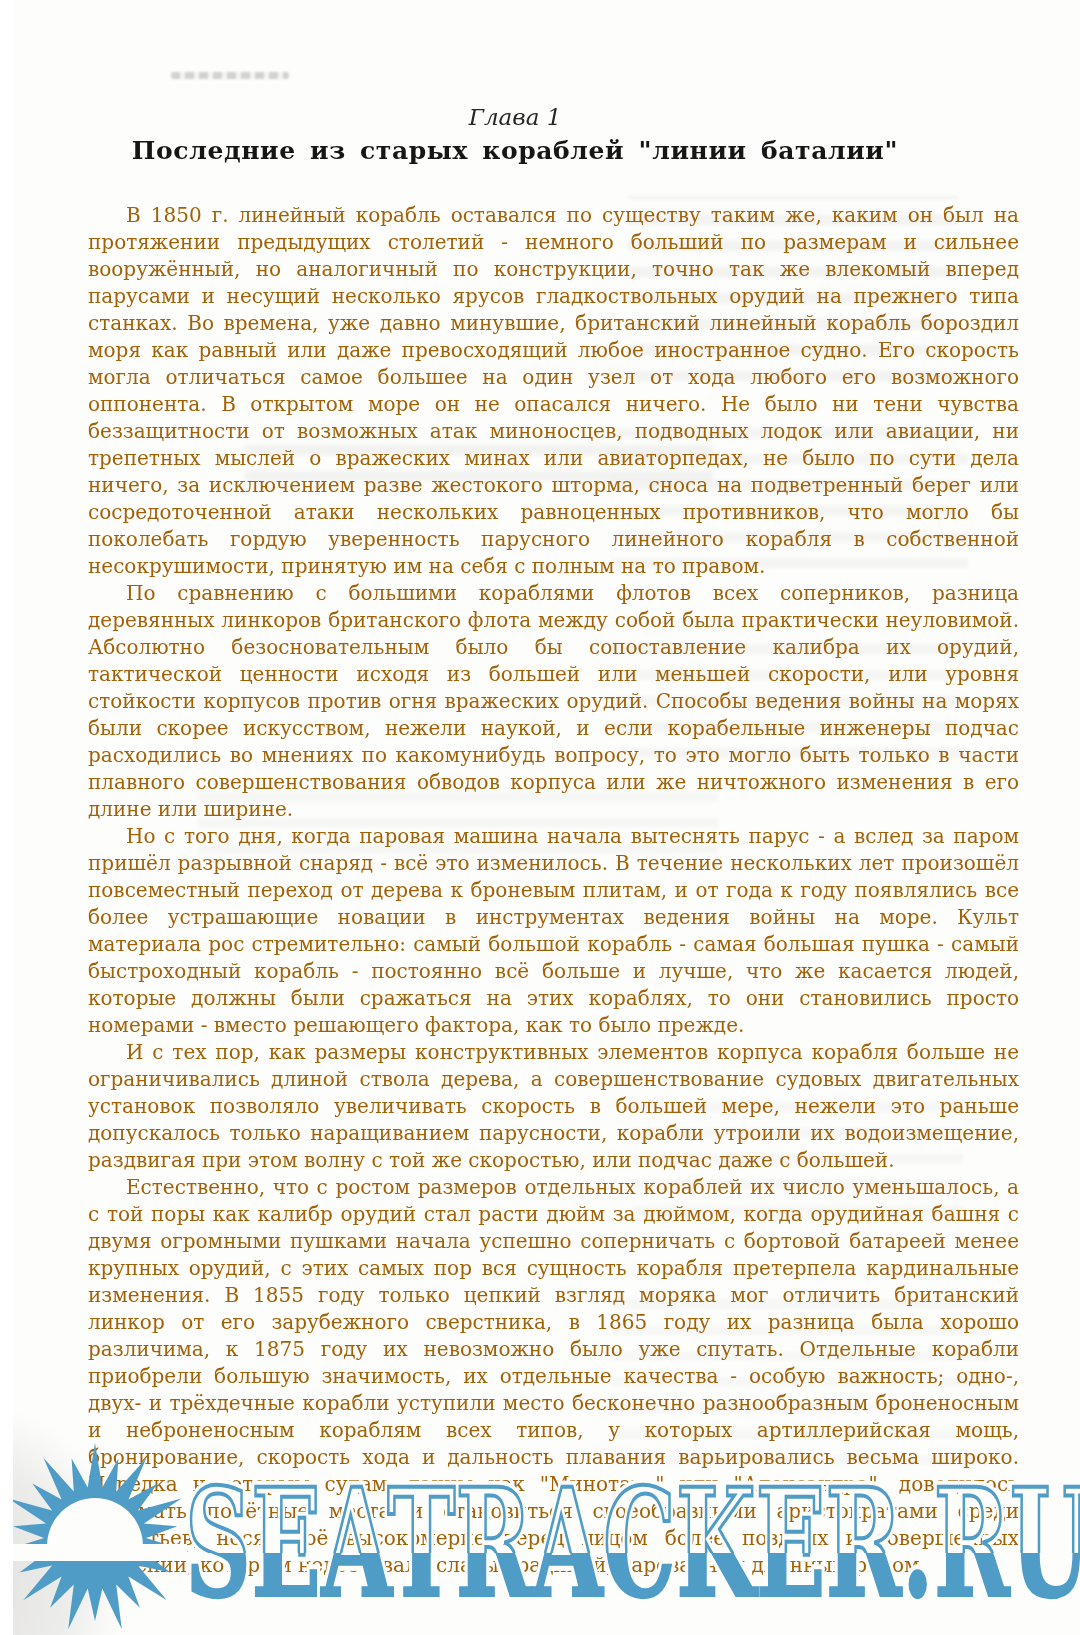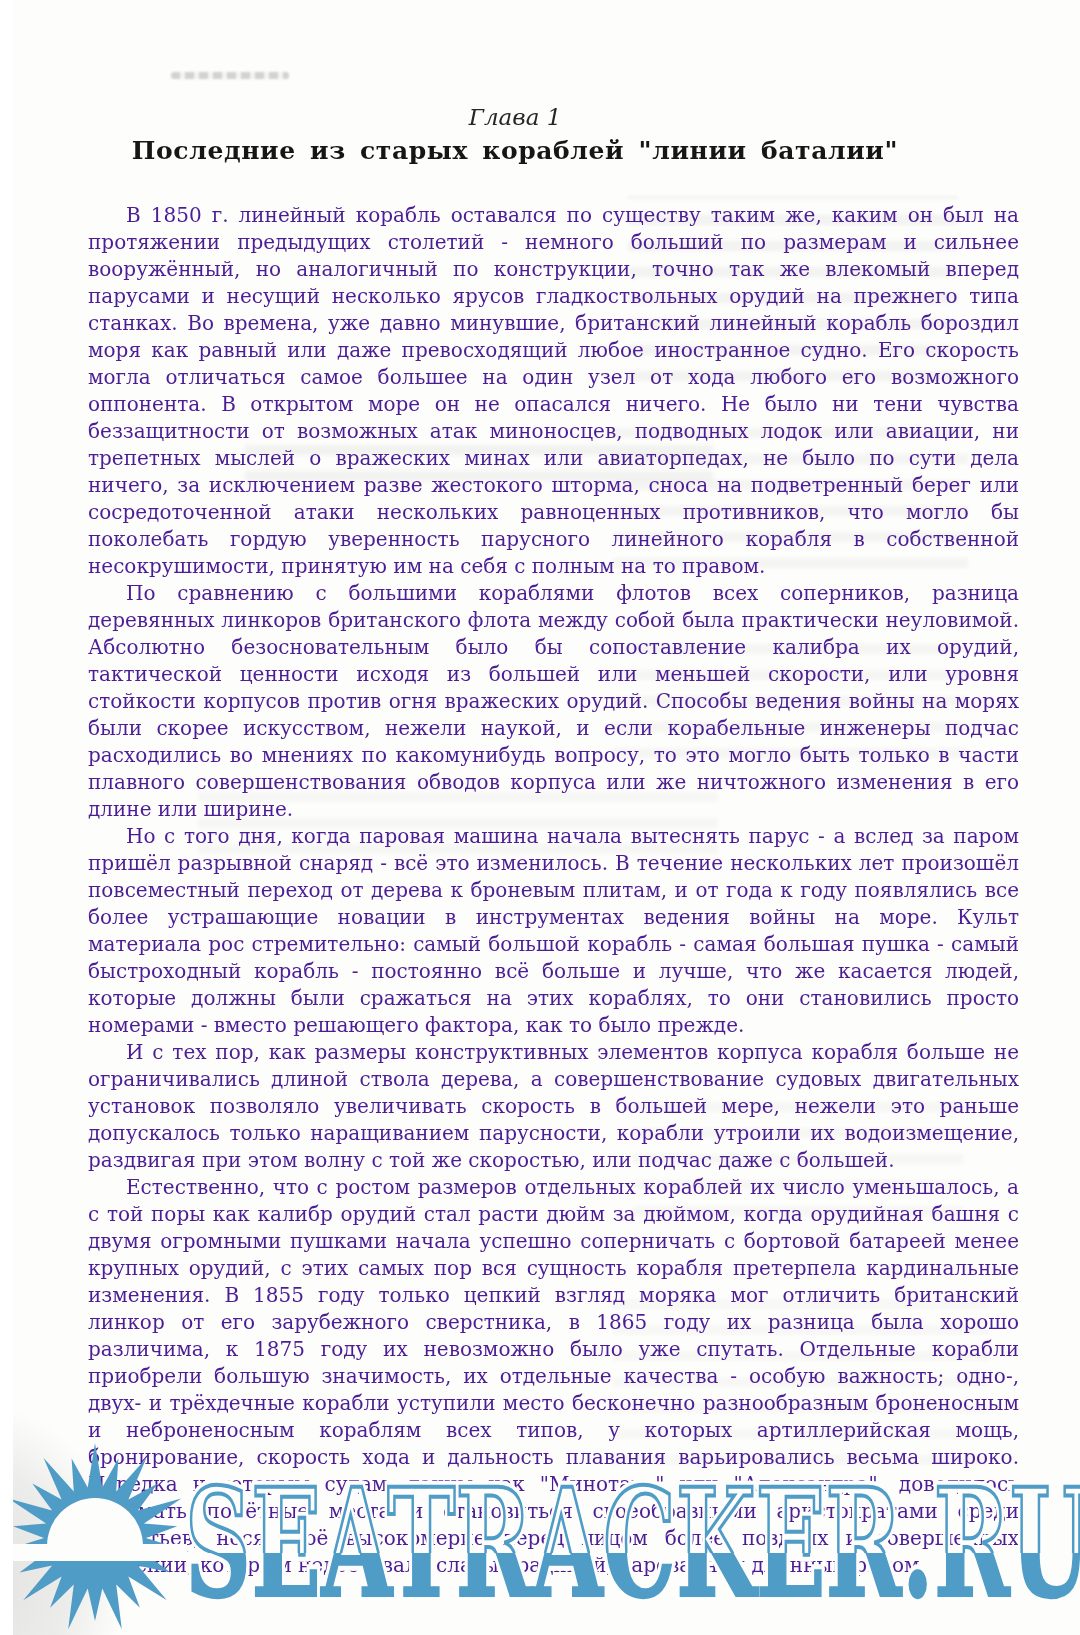--- a/index.html
+++ b/index.html
@@ -37,21 +37,21 @@
   }
   .chapter-title{
     position:absolute;top:136px;left:0;width:100%;margin:0;
     text-align:center;transform:translateX(-38px);
     font-size:25px;font-weight:bold;letter-spacing:.6px;word-spacing:5px;
     color:#161616;z-index:1;
   }
   .body-text{
     position:absolute;left:75px;right:74px;top:202px;z-index:1;
     font-size:20px;line-height:27px;text-align:justify;
-    color:#4c1d95;
+    color:#a16207;
   }
   .body-text p{margin:0;text-indent:38px;}
   
   .watermark{
     position:absolute;left:0;top:1438px;width:1080px;height:197px;
     z-index:2;pointer-events:none;
   }
 </style>
 </head>
 <body>

